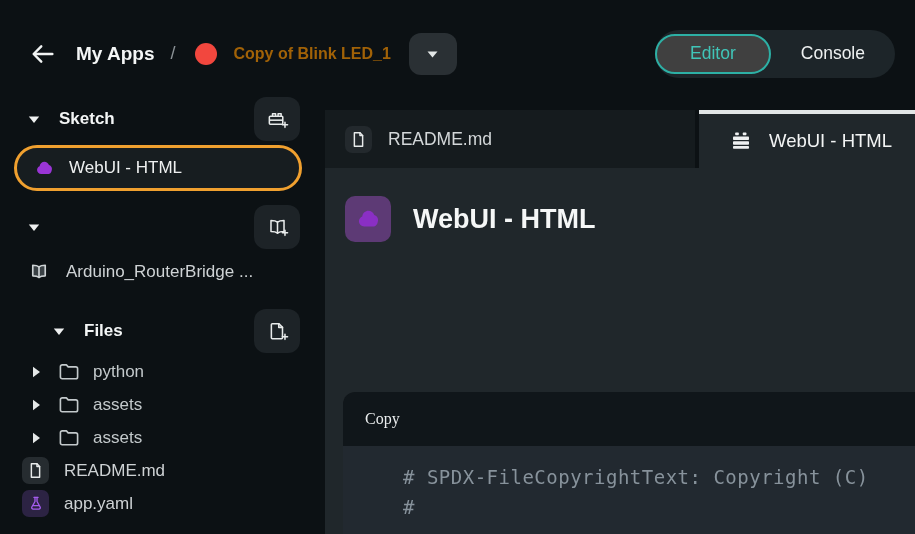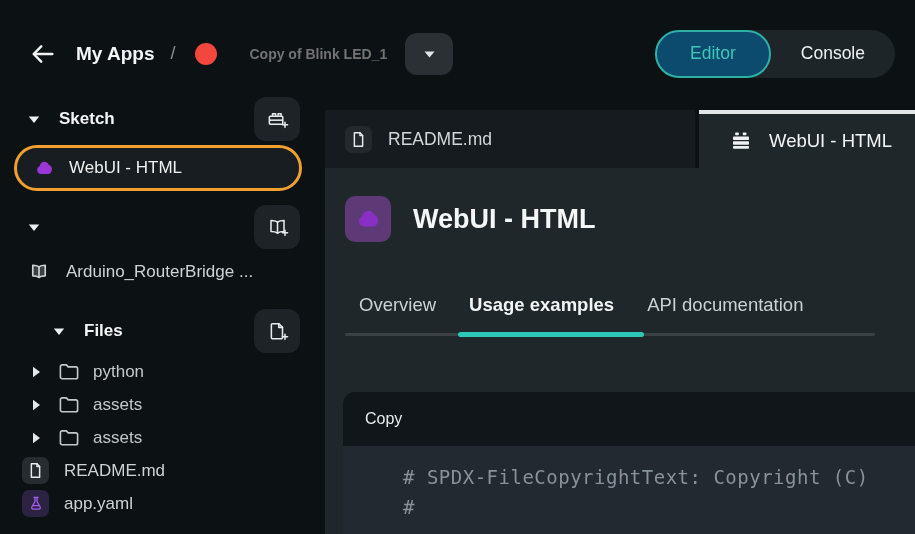--- a/index.html
+++ b/index.html
@@ -11,25 +11,25 @@
     -webkit-font-smoothing:antialiased;
   }
   .screen { position:relative; width:915px; height:534px; background:#0c1114; overflow:hidden; }
 
   
   .topbar { position:absolute; left:0; top:0; right:0; height:95px; display:flex; align-items:center; padding:12px 20px 0 28px; }
   .back-btn { width:30px; height:30px; display:flex; align-items:center; justify-content:center; cursor:pointer; flex:none; }
   .crumb-root { margin-left:18px; font-size:19px; font-weight:700; color:#f4f6f6; cursor:pointer; }
   .crumb-sep { margin-left:16px; font-size:18px; color:#8b9296; }
   .status-dot { margin-left:20px; width:22px; height:22px; border-radius:50%; background:#f2473e; flex:none; }
-  .proj-title { margin-left:32px; font-size:14px; font-weight:700; color:#737373; white-space:nowrap; }
+  .proj-title { margin-left:16px; font-size:16px; font-weight:700; color:#a16207; white-space:nowrap; }
   .dd-btn { margin-left:18px; width:48px; height:42px; border-radius:12px; background:#2a3034; display:flex; align-items:center; justify-content:center; cursor:pointer; flex:none; }
   .top-spacer { flex:1; }
   .seg { height:48px; border-radius:24px; background:#1d2529; display:flex; align-items:center; flex:none; }
-  .seg-editor { height:48px; border-radius:24px; border:2px solid #2db0a5; background:#0c4a6e; color:#40c5b8; font-size:17.5px; padding:0 33px; display:flex; align-items:center; cursor:pointer; }
+  .seg-editor { height:40px; border-radius:24px; border:2px solid #2db0a5; background:#404040; color:#40c5b8; font-size:17.5px; padding:0 33px; display:flex; align-items:center; cursor:pointer; }
   .seg-console { padding:0 30px; color:#eef1f1; font-size:17.5px; cursor:pointer; }
 
   
   .sidebar { position:absolute; left:0; top:95px; width:320px; bottom:0; }
   .sec-row { position:relative; height:48px; display:flex; align-items:center; padding-left:28px; cursor:pointer; }
   .sec-caret { width:12px; display:flex; flex:none; }
   .sec-label { margin-left:19px; font-size:17px; font-weight:700; color:#f3f5f5; }
   .add-btn { position:absolute; right:20px; top:2px; width:46px; height:44px; border-radius:12px; background:#1d2327; display:flex; align-items:center; justify-content:center; cursor:pointer; }
   .hl-item { margin:2px 18px 0 14px; border:3px solid #f0a02f; border-radius:24px; background:#171d20; height:46px; display:flex; align-items:center; padding:0 17px; cursor:pointer; }
   .hl-label { margin-left:14px; font-size:17px; color:#eef0f0; }
@@ -60,21 +60,21 @@
   .doc-head { display:flex; align-items:center; }
   .app-ico { width:46px; height:46px; border-radius:10px; background:#5d3a75; display:flex; align-items:center; justify-content:center; flex:none; }
   .doc-title { margin-left:22px; font-size:27px; font-weight:700; color:#f5f7f7; }
   .doc-tabs { position:relative; margin-top:52px; margin-left:14px; display:flex; gap:33px; padding-bottom:20px; }
   .doc-tab { font-size:18.5px; color:#ccd1d3; cursor:pointer; white-space:nowrap; }
   .doc-tab.active { font-weight:700; color:#f2f4f4; }
   .tabs-track { position:absolute; left:-14px; bottom:0; width:530px; height:3px; background:#3a4145; border-radius:2px; }
   .tabs-ink { position:absolute; left:99px; bottom:-1px; width:186px; height:5px; background:#2cc7b6; border-radius:3px; }
 
   .codeblock { position:absolute; top:224px; left:18px; right:0; bottom:0; border-radius:12px 0 0 0; overflow:hidden; display:flex; flex-direction:column; }
-  .code-head { height:54px; background:#10161a; display:flex; align-items:center; padding-left:22px; flex:none; }
+  .code-head { height:54px; background:#10161a; display:flex; align-items:center; padding-left:22px; flex:none;font-family:Liberation Serif, serif; }
   .copy-btn { font-size:16px; color:#e9eced; cursor:pointer; }
   .code-body { flex:1; background:#222930; padding:16px 0 0 60px; }
   .code-line { font-family:"DejaVu Sans Mono", monospace; font-size:19px; letter-spacing:0.5px; color:#87929b; line-height:30px; white-space:pre; }
 
   svg { display:block; }
 </style>
 </head>
 <body>
 
 <div class="screen">
@@ -270,27 +270,20 @@
     <div class="content">
       <div class="doc-head">
         <div class="app-ico">
           <svg width="27" height="27" viewBox="0 0 24 24">
               <path d="M16.9 18.2H8.2c-2.6 0-4.7-2.1-4.7-4.6 0-1.9 1.2-3.6 2.9-4.3C7 6.3 9.2 4.3 11.9 4.3c2.4 0 4.4 1.5 5.2 3.7 2 .5 3.4 2.3 3.4 4.3 0 2.6-1.5 5.9-3.6 5.9z" fill="#8a2fc4"></path>
             </svg>
         </div>
         <div class="doc-title">WebUI - HTML</div>
       </div>
 
-      <div class="doc-tabs">
-        <span class="doc-tab">Overview</span>
-        <span class="doc-tab active">Usage examples</span>
-        <span class="doc-tab">API documentation</span>
-        <span class="tabs-track"></span>
-        <span class="tabs-ink"></span>
-      </div>
 
       <div class="codeblock">
         <div class="code-head">
           <span class="copy-btn">Copy</span>
         </div>
         <div class="code-body">
           <div class="code-line"># SPDX-FileCopyrightText: Copyright (C)</div>
           <div class="code-line">#</div>
         </div>
       </div>

